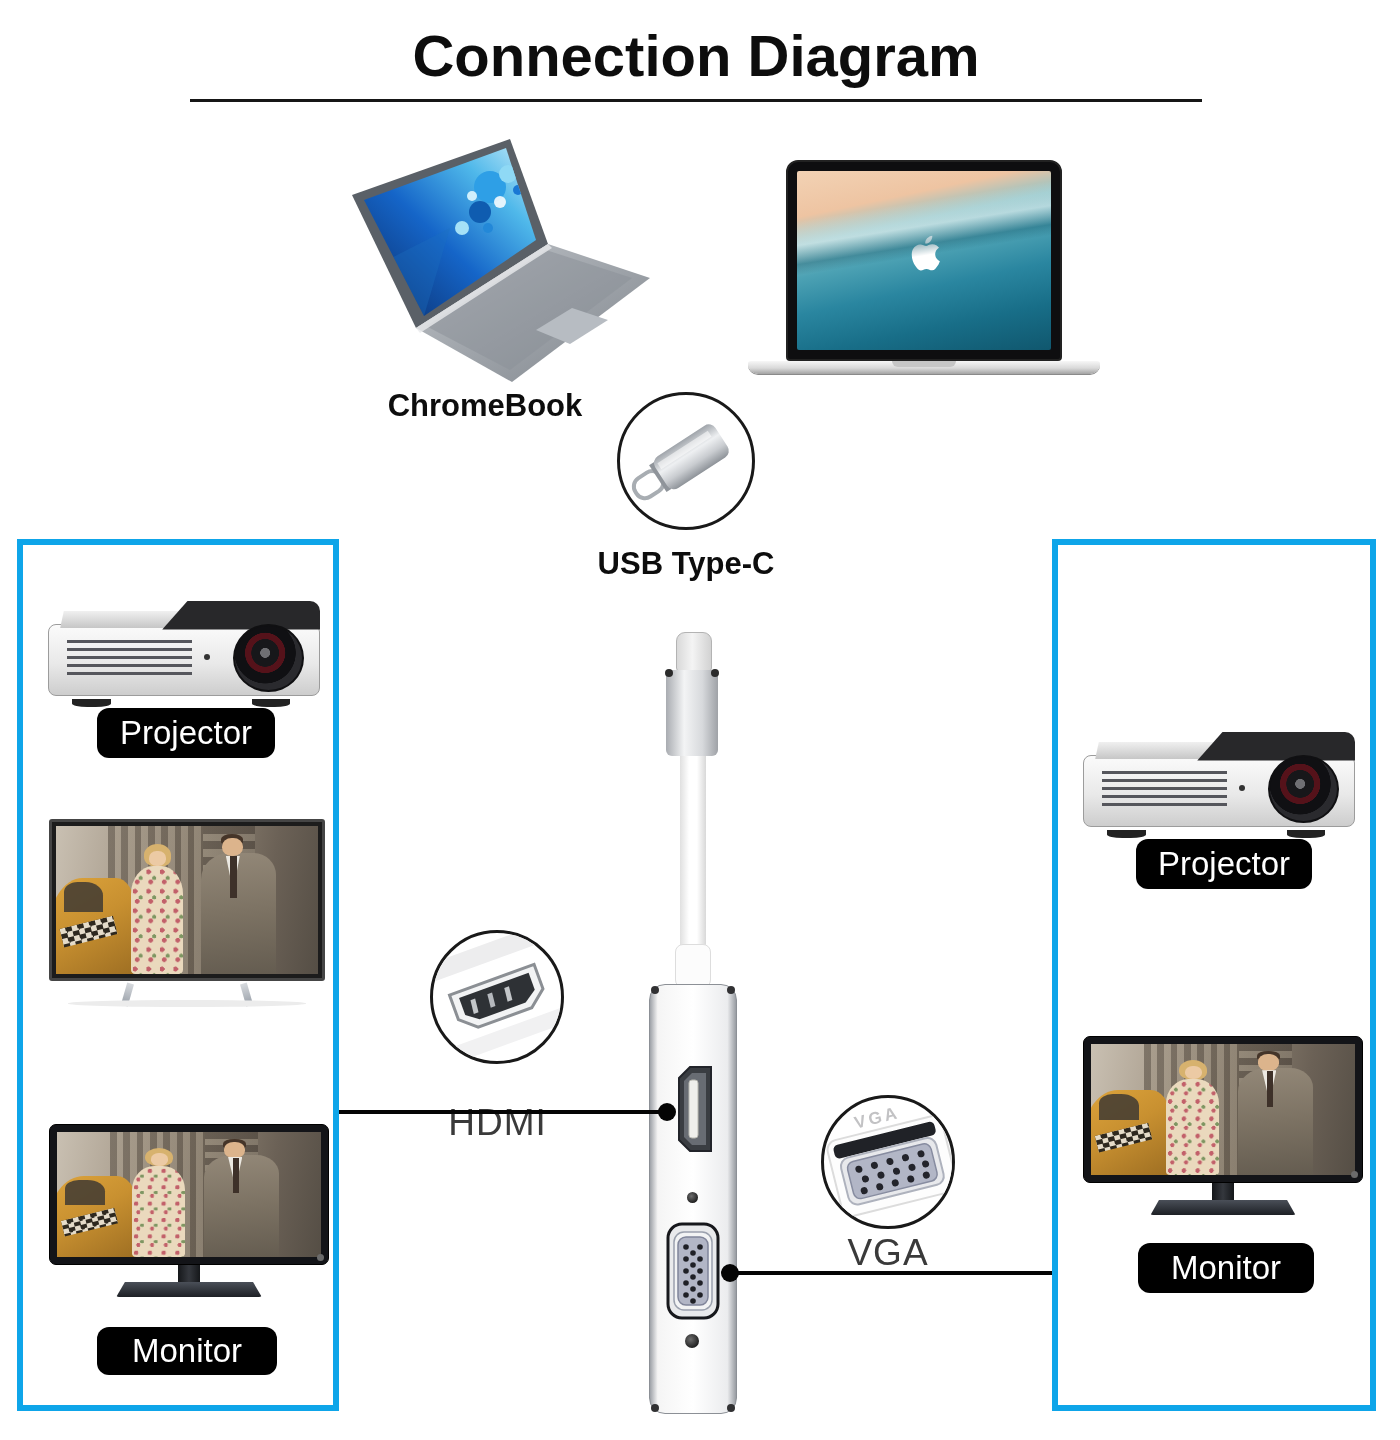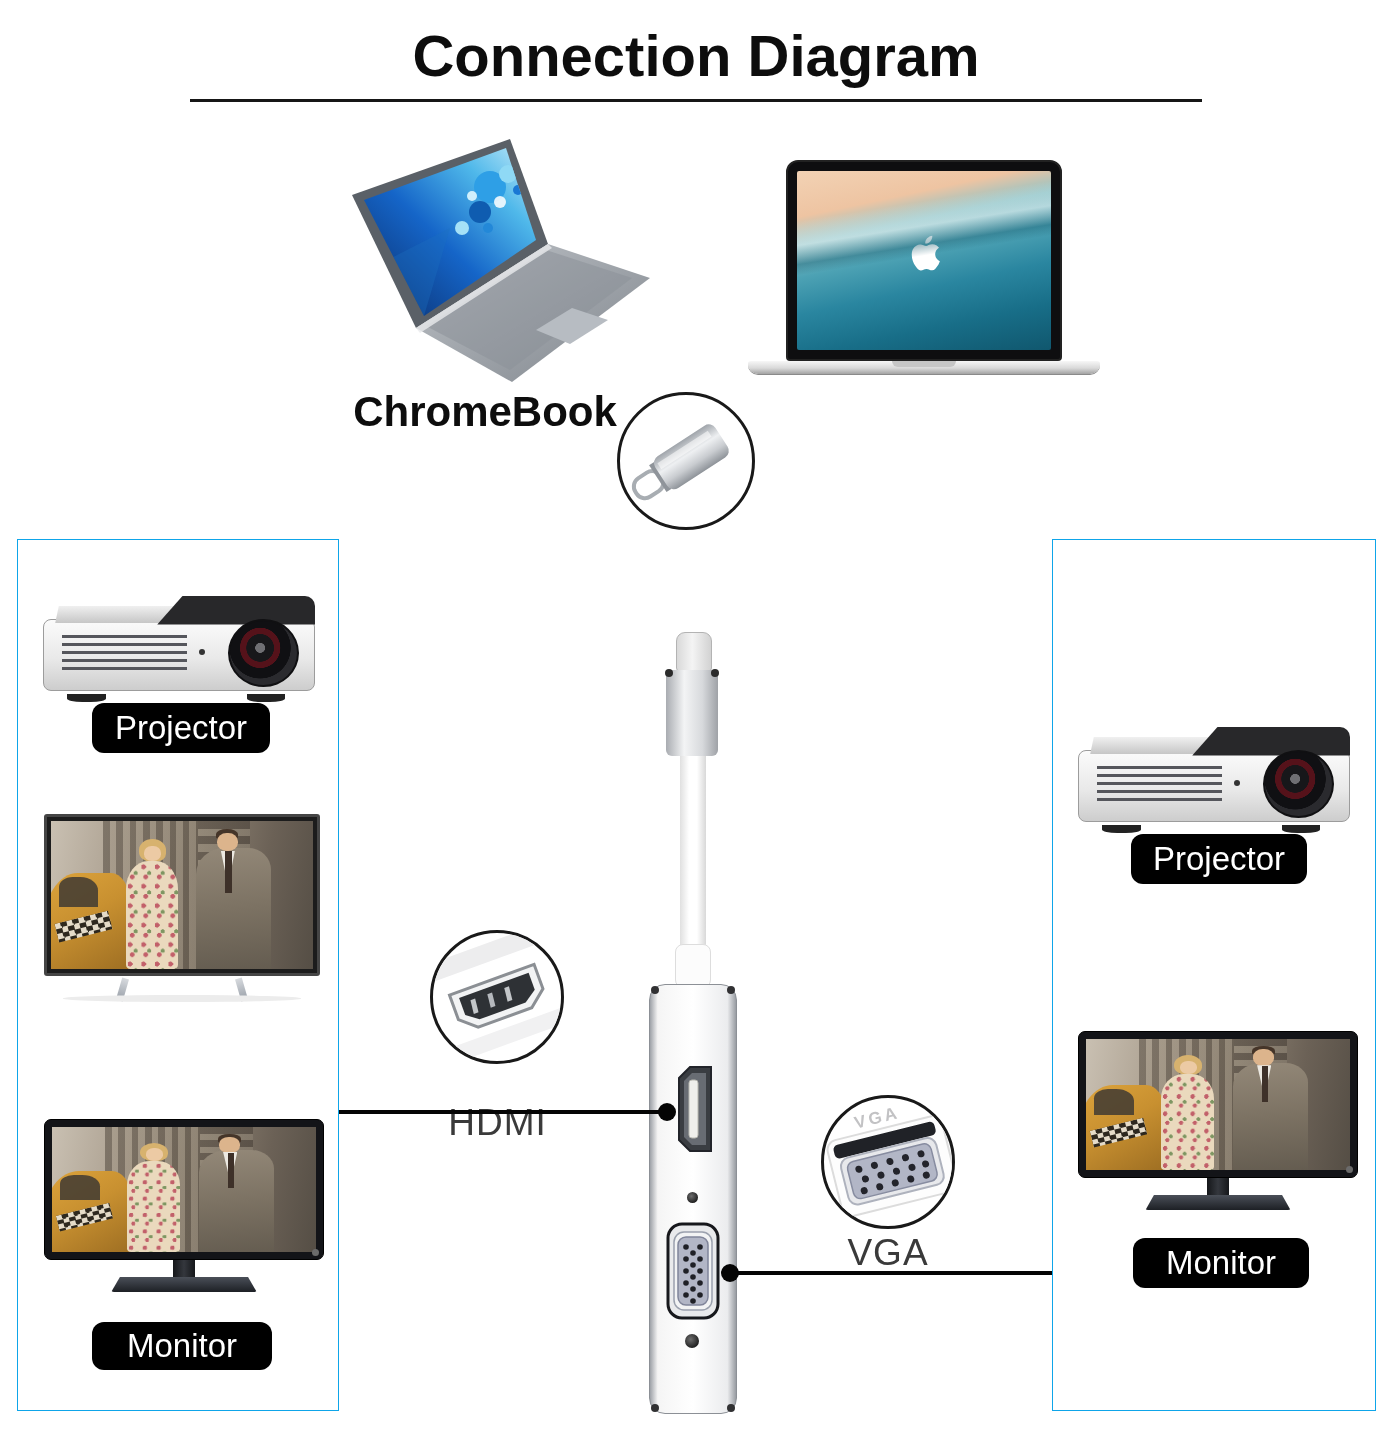--- a/index.html
+++ b/index.html
@@ -9,21 +9,21 @@
     font-family:"Liberation Sans", sans-serif; overflow:hidden;padding-left:26px;
   }
   .abs{ position:absolute; }
 
   
   .page-title{ left:190px; top:22px; width:1012px; text-align:center;
     font-size:58px; font-weight:700; color:#0d0d0d; letter-spacing:0px;}
   .title-rule{ left:190px; top:99px; width:1012px; height:3px; background:#161616;}
 
   
-  .big-label{ font-size:42px; font-weight:700; color:#0d0d0d; text-align:center;}
+  .big-label{ font-size:31px; font-weight:700; color:#0d0d0d; text-align:center;}
 
   
   .chromebook{ left:340px; top:132px; width:320px; height:268px;}
   .chromebook-label{ left:320px; top:388px; width:330px;}
 
   
   .macbook{ left:748px; top:160px; width:352px; height:214px;}
   .mb-screen{ position:absolute; left:38px; right:38px; top:0; bottom:13px;
     background:#0e0e10; border-radius:12px 12px 4px 4px; border:2px solid #222;}
   .mb-display{ position:absolute; inset:9px; overflow:hidden; border-radius:2px;
@@ -43,21 +43,21 @@
   .mag{ border-radius:50%; border:3px solid #191919; background:#fff; overflow:hidden;}
   .usbc-circle{ left:617px; top:392px; width:138px; height:138px; z-index:4;}
   .usbc-label{ left:536px; top:546px; width:300px;}
   .hdmi-circle{ left:430px; top:930px; width:134px; height:134px; z-index:4;}
   .vga-circle{ left:821px; top:1095px; width:134px; height:134px; z-index:4;}
   .port-caption{ font-size:37px; font-weight:400; color:#3a3a3a; text-align:center; letter-spacing:1px;}
   .hdmi-caption{ left:420px; top:1102px; width:155px;}
   .vga-caption{ left:813px; top:1232px; width:150px;}
 
   
-  .panel{ border:1px solid #0ea5e9; background:#fff;}
+  .panel{ border:6px solid #0ea5e9; background:#fff;}
   .left-panel{ left:17px; top:539px; width:322px; height:872px;}
   .right-panel{ left:1052px; top:539px; width:324px; height:872px;}
   .pill{ position:absolute; background:#000; color:#fff; border-radius:12px;
     display:flex; align-items:center; justify-content:center; font-size:33px; font-weight:400; white-space:nowrap;}
 
   
   .projector{ position:absolute; }
   .pj-body{ position:absolute; left:0; right:0; top:22%; bottom:10%;
     background:linear-gradient(180deg,#fbfbfb,#e9e9e9 55%,#cdcdcd); border:1px solid #9c9c9c; border-radius:8px;}
   .pj-top{ position:absolute; left:5%; width:50%; top:9%; height:16%;
@@ -232,20 +232,21 @@
         </linearGradient>
       </defs>
       <g transform="translate(68 64) rotate(-33)">
         <rect x="-62" y="-11" width="30" height="22" rx="10" fill="#ffffff" stroke="#a8adb2" stroke-width="4"></rect>
         <rect x="-36" y="-16" width="6" height="32" fill="#8f949a"></rect>
         <rect x="-32" y="-19" width="72" height="38" rx="8" fill="url(#plugGrad)"></rect>
         <rect x="-28" y="-13" width="60" height="7" fill="#ffffff" opacity="0.55"></rect>
       </g>
     </svg>
   </div>
+  <div class="abs big-label usbc-label">USB Type-C</div>
 
   <div class="abs usbc-tip"></div>
   <div class="abs usbc-plug"></div>
   <div class="abs adapter-cable"></div>
   <div class="abs cable-relief"></div>
   <div class="abs adapter-body">
     <div class="corner-dot tl"></div>
     <div class="corner-dot tr"></div>
     <div class="corner-dot bl"></div>
     <div class="corner-dot br"></div>

